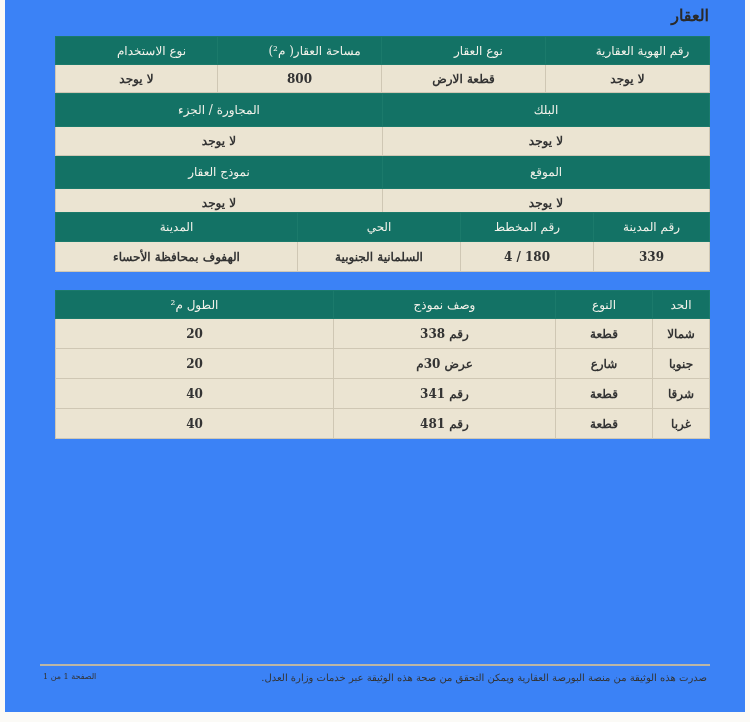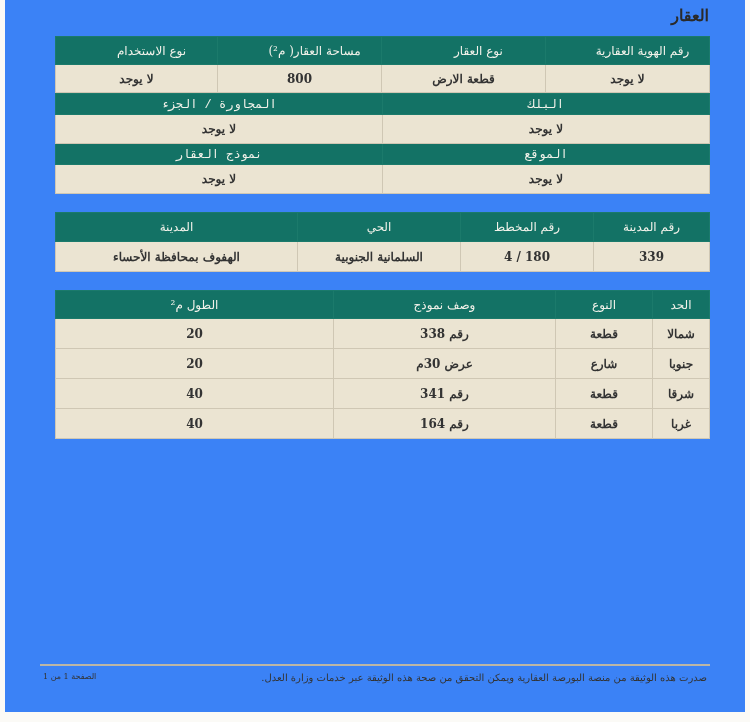--- a/index.html
+++ b/index.html
@@ -21,21 +21,21 @@
       border: 1px solid #cfc7b4; text-align: center; vertical-align: middle;
       font-size: 12px; color: #333; font-weight: normal; overflow: hidden; white-space: nowrap;
     }
     th {
       background: #137265; color: #f2f2ea; border-color: #1b7a6b;
     }
     td { background: #ebe4d2; font-weight: bold; }
     .t1 { top: 36px; }
     .t1 th { height: 28px; padding-left: 30px; } .t1 td { height: 28px; }
     .t2 { top: 93px; }
-    .t2 th { height: 21px; font-family: Liberation Mono, monospace; } .t2 td { height: 29px; }
+    .t2 th { height: 33px; } .t2 td { height: 29px; }
     .t3 { top: 212px; }
     .t3 th { height: 29px; text-align: center; } .t3 td { height: 30px; }
     .t4 { top: 290px; }
     .t4 th { height: 28px; } .t4 td { height: 30px; }
     .watermark {
       position: absolute; left: 310px; top: 405px; width: 120px; text-align: center;
       color: rgba(255,255,255,0.55); pointer-events: none;
     }
     .watermark .wm-logo { font-family: "DejaVu Sans", sans-serif; font-size: 46px; font-weight: bold; line-height: 50px; direction: rtl; }
     .watermark .wm-url { font-family: "DejaVu Sans", sans-serif; font-size: 14px; line-height: 16px; }
@@ -155,21 +155,21 @@
     </tr>
     <tr>
       <td>شرقا</td>
       <td>قطعة</td>
       <td>رقم 341</td>
       <td>40</td>
     </tr>
     <tr>
       <td>غربا</td>
       <td>قطعة</td>
-      <td>رقم 164</td>
+      <td>رقم 481</td>
       <td>40</td>
     </tr>
   </tbody>
     </table>
 
 
   <div class="footer-line"></div>
   <div class="footer-note">صدرت هذه الوثيقة من منصة البورصة العقارية ويمكن التحقق من صحة هذه الوثيقة عبر خدمات وزارة العدل.</div>
   <div class="footer-page">الصفحة 1 من 1</div>
 </div>

